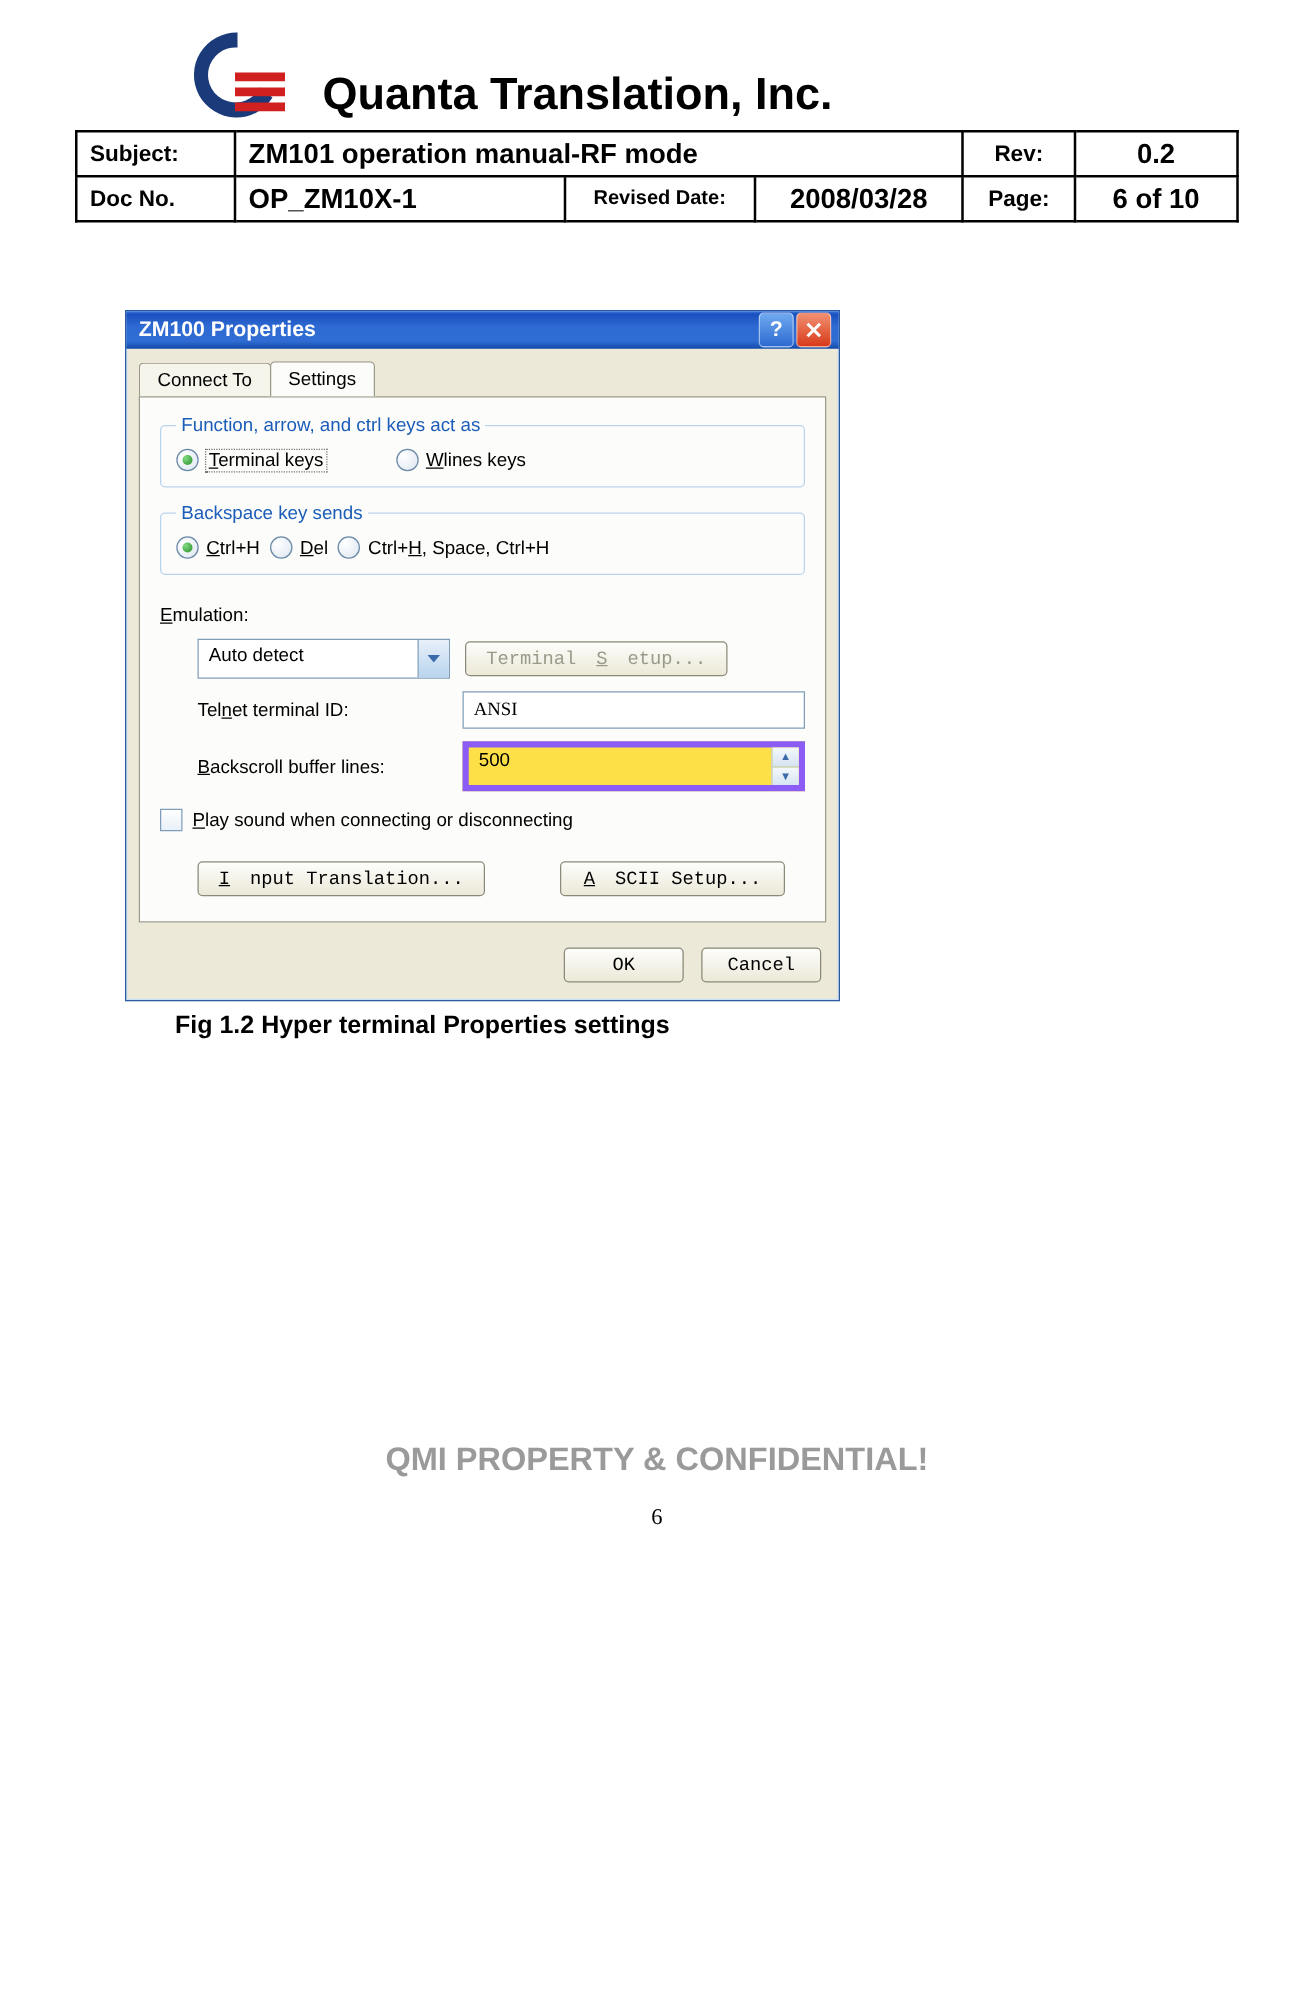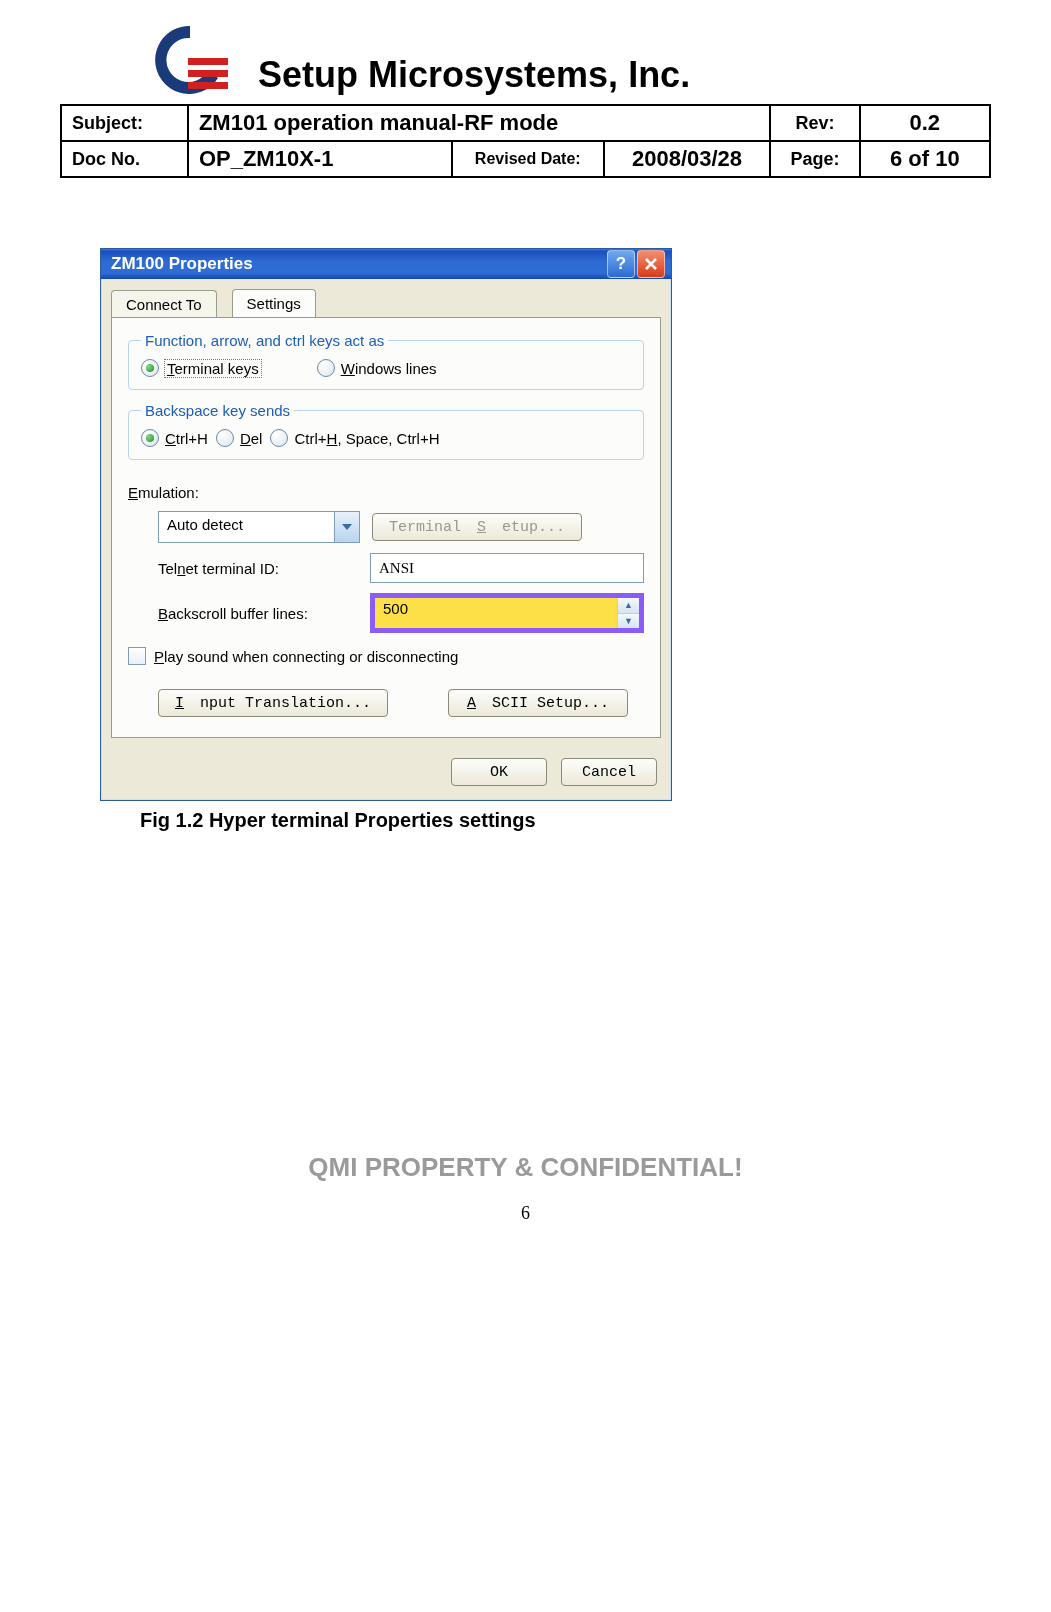--- a/index.html
+++ b/index.html
@@ -77,21 +77,21 @@
     display: flex; align-items: center; justify-content: center;
     font-weight: bold;
     color: #fff;
     border: 1px solid rgba(255,255,255,0.5);
   }
   .tb-help { background: linear-gradient(to bottom, #6fa9f0, #2d6ad1); }
   .tb-close { background: linear-gradient(to bottom, #f09070, #d83a1a); }
   .tabstrip {
     display: flex;
     padding: 10px 10px 0 10px;
-    gap: 16px;
+    gap: 0;
   }
   .tab {
     padding: 5px 14px 4px 14px;
     border: 1px solid #9b9b8b;
     border-bottom: none;
     background: #f6f5ec;
     border-radius: 4px 4px 0 0;
     margin-right: -1px;
     font-size: 15px;
     position: relative;
@@ -228,21 +228,21 @@
 
   <div class="header">
     <div class="logo">
       <svg viewBox="0 0 100 80">
         <path d="M50 6 A34 34 0 1 0 78 58 L68 50 A22 22 0 1 1 50 18 Z" fill="#1a3a7a"></path>
         <rect x="48" y="38" width="40" height="7" fill="#d02020"></rect>
         <rect x="48" y="50" width="40" height="7" fill="#d02020"></rect>
         <rect x="48" y="62" width="40" height="7" fill="#d02020"></rect>
       </svg>
     </div>
-    <div class="company">Setup Microsystems, Inc.</div>
+    <div class="company">Quanta Translation, Inc.</div>
   </div>
 
   <table class="meta">
     <tbody>
         <tr>
       <td class="lbl" style="width:110px">Subject:</td>
       <td class="val" colspan="3">ZM101 operation manual-RF mode</td>
       <td class="lbl" style="width:70px;text-align:center">Rev:</td>
       <td class="val" style="width:120px;text-align:center">0.2</td>
     </tr>
@@ -278,21 +278,21 @@
 
         <fieldset class="grp">
           <legend>Function, arrow, and ctrl keys act as</legend>
           <div class="radio-row">
             <div class="radio-item">
               <div class="radio sel"></div>
               <span class="dashbox"><span class="u">T</span><span>erminal keys</span></span>
             </div>
             <div class="radio-item">
               <div class="radio"></div>
-              <span><span class="u">W</span><span>indows lines</span></span>
+              <span><span class="u">W</span><span>lines keys</span></span>
             </div>
           </div>
         </fieldset>
 
         <fieldset class="grp">
           <legend>Backspace key sends</legend>
           <div class="radio-row2">
             <div class="radio-item">
               <div class="radio sel"></div>
               <span><span class="u">C</span><span>trl+H</span></span>

